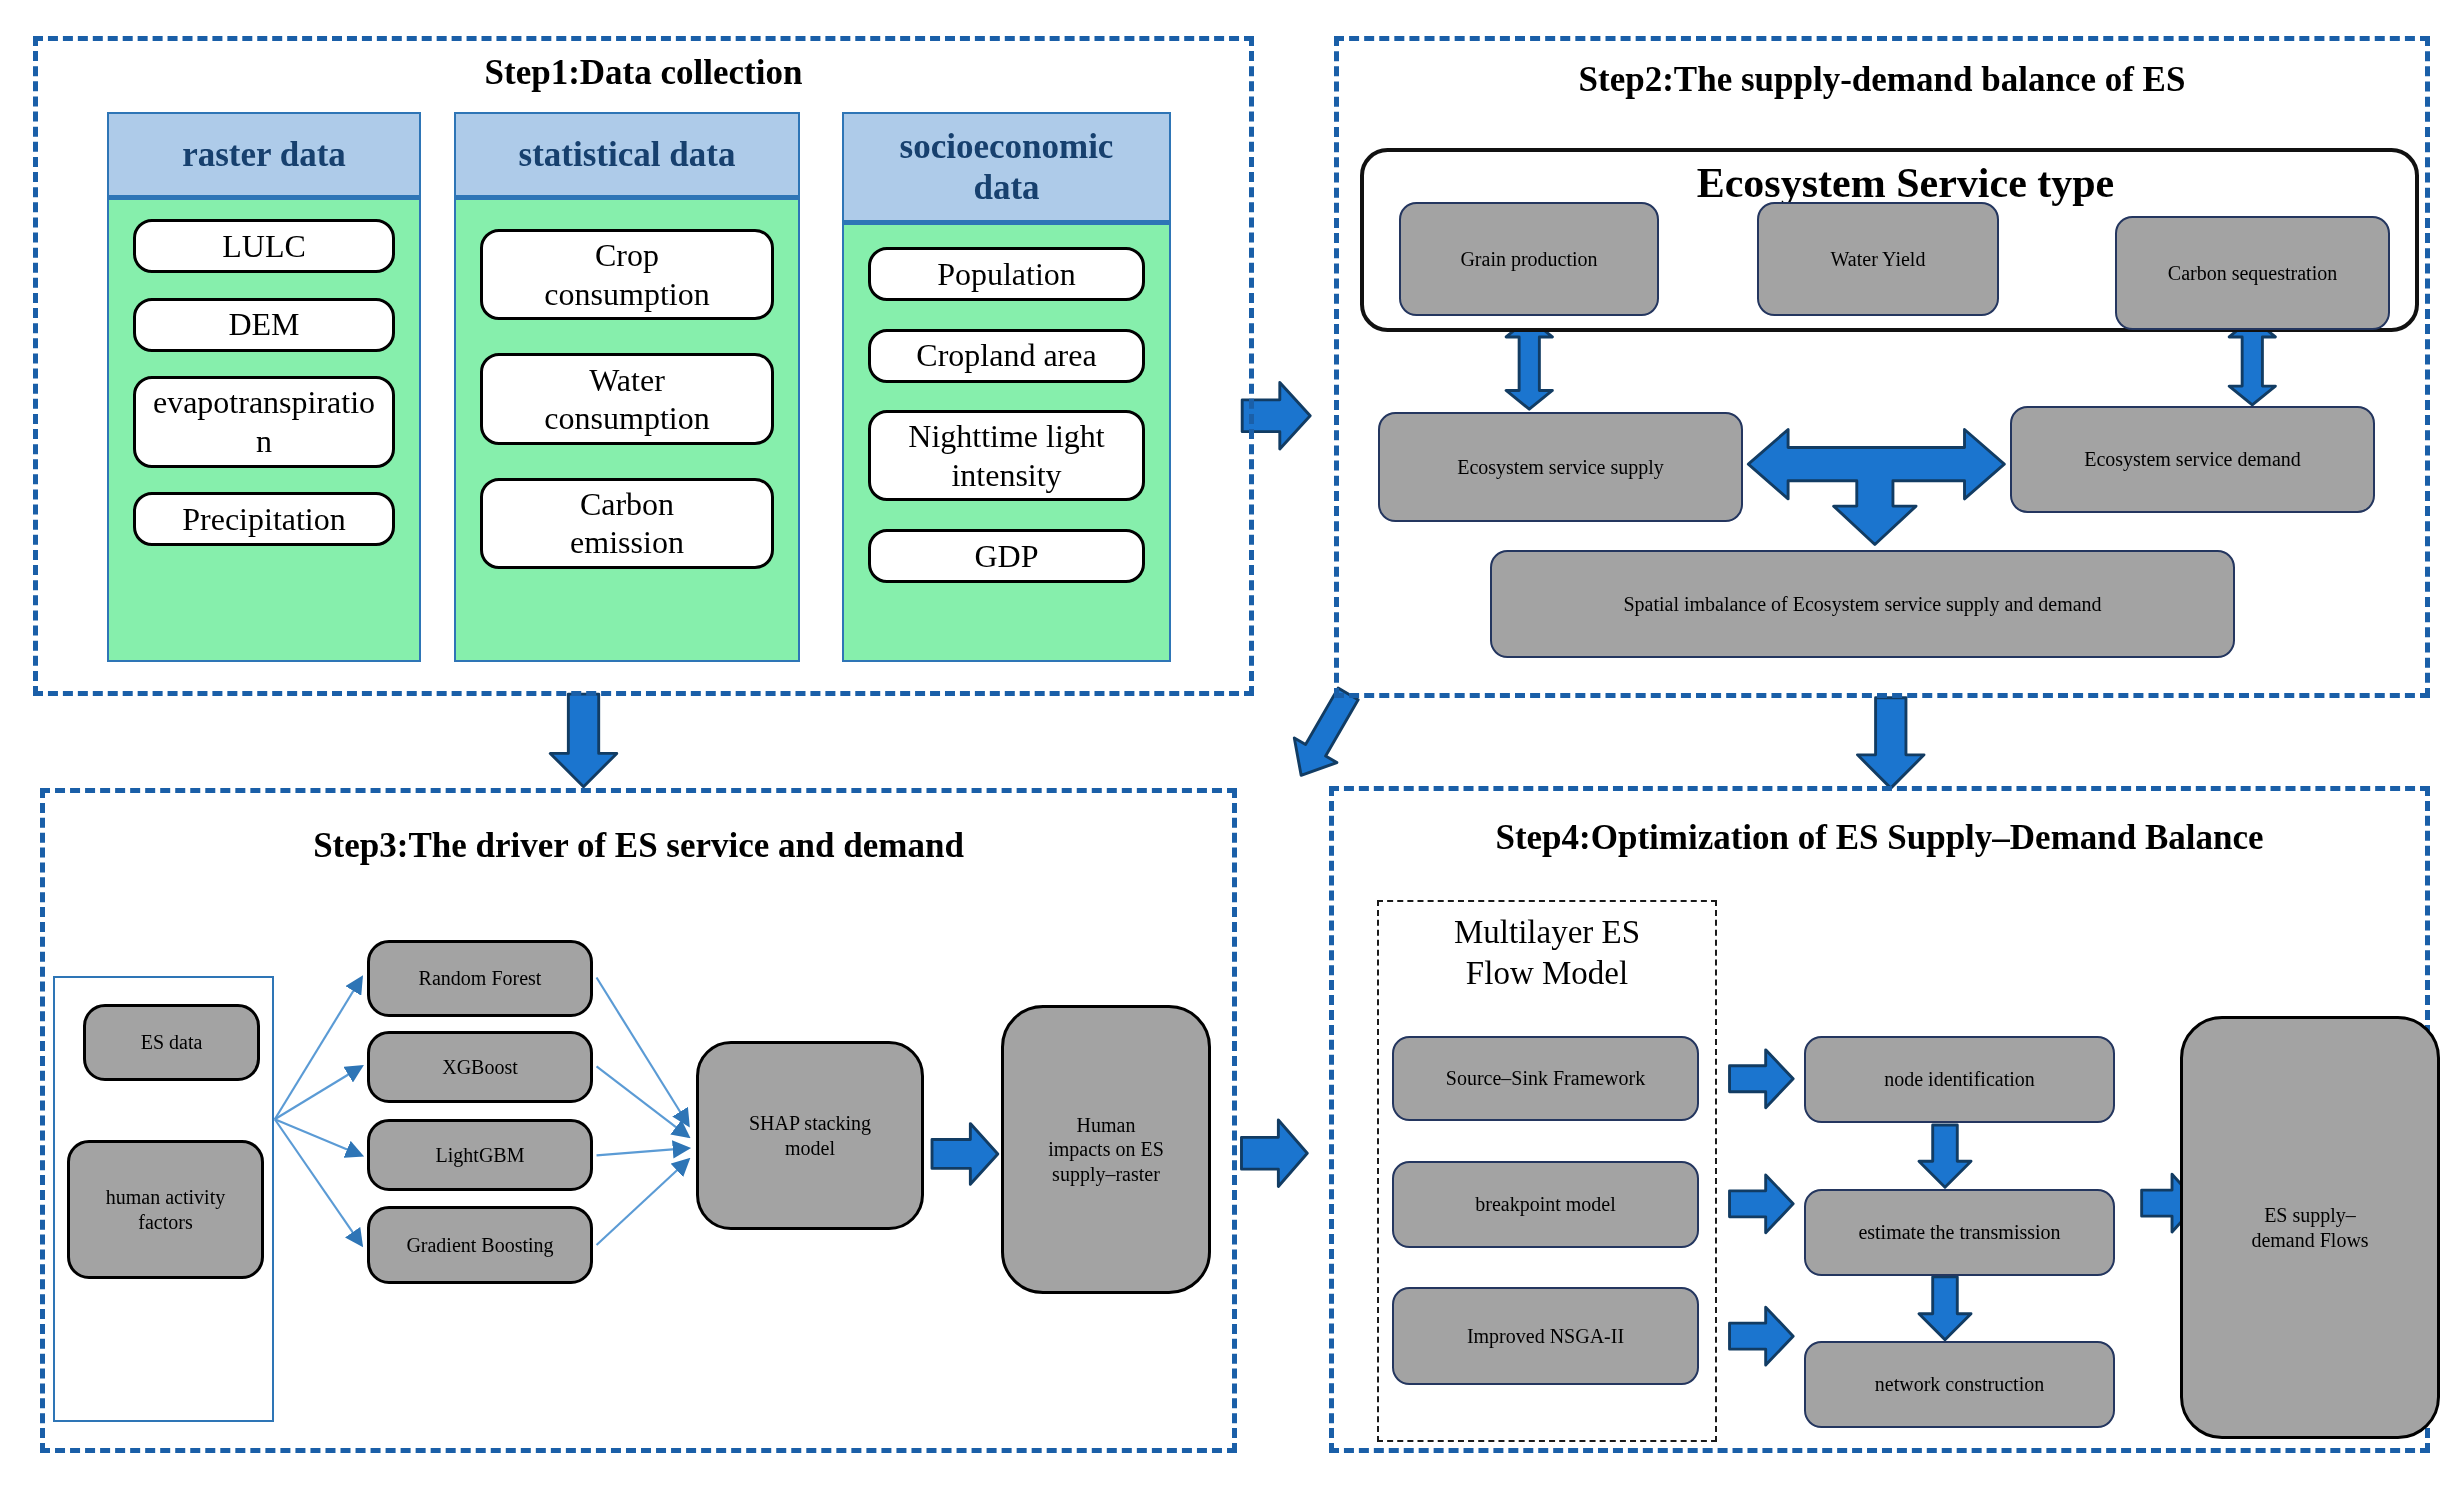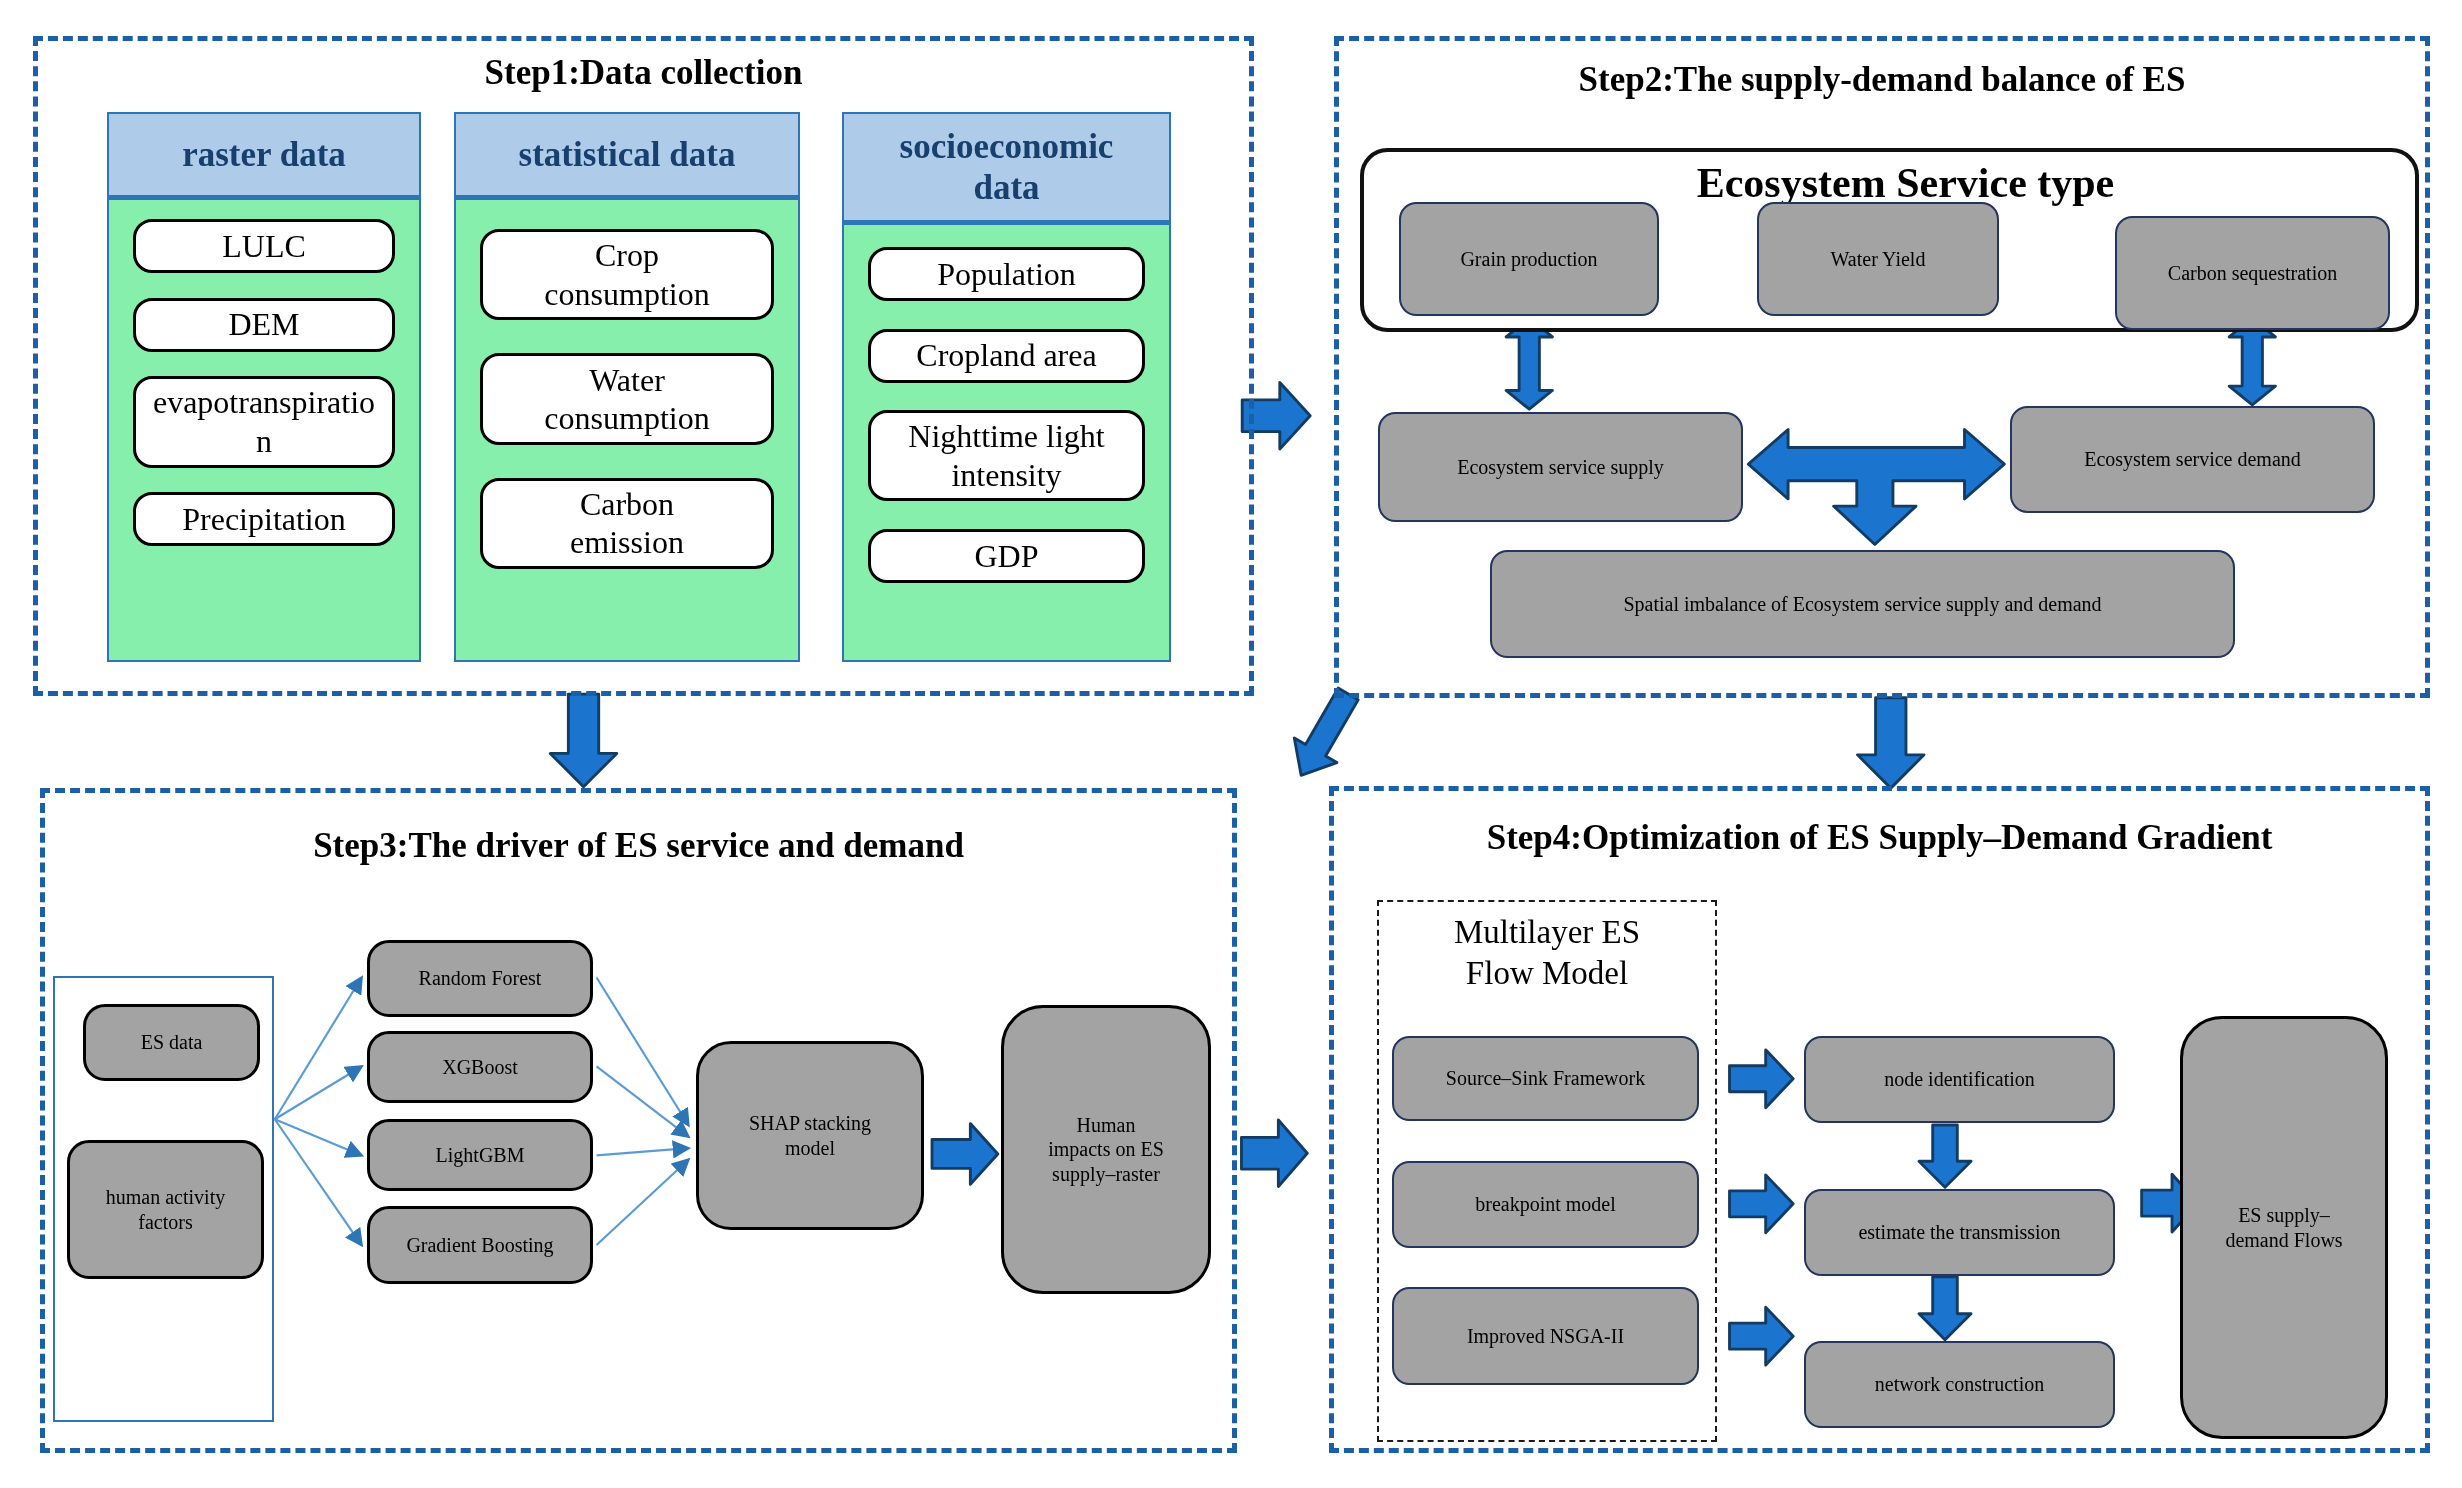--- a/index.html
+++ b/index.html
@@ -191,21 +191,21 @@
   </div>
 
   <div class="box" style="left:696px;top:1041px;width:228px;height:189px;border-radius:35px;">
     <span class="lbl" style="max-width:145px;">SHAP stacking model</span>
   </div>
   <div class="box" style="left:1001px;top:1005px;width:210px;height:289px;border-radius:42px;">
     <span class="lbl" style="max-width:124px;">Human impacts on ES supply–raster</span>
   </div>
 
   <div class="panel" style="left:1329px;top:786px;width:1101px;height:667px;"></div>
-  <div class="ptitle" style="left:1329px;top:819px;width:1101px;">Step4:Optimization of ES Supply–Demand Gradient</div>
+  <div class="ptitle" style="left:1329px;top:819px;width:1101px;">Step4:Optimization of ES Supply–Demand Balance</div>
 
   <div class="dashcol" style="left:1377px;top:900px;width:340px;height:542px;">
     <div class="dashhead" style="top:10px;">
       <span class="lbl" style="max-width:246px;">Multilayer ES Flow Model</span>
     </div>
   </div>
   <div class="box navybox" style="left:1392px;top:1036px;width:307px;height:85px;">
     <span class="lbl" style="max-width:231px;">Source–Sink Framework</span>
   </div>
   <div class="box navybox" style="left:1392px;top:1161px;width:307px;height:87px;">
@@ -218,18 +218,18 @@
   <div class="box navybox" style="left:1804px;top:1036px;width:311px;height:87px;">
     <span class="lbl" style="max-width:224px;">node identification</span>
   </div>
   <div class="box navybox" style="left:1804px;top:1189px;width:311px;height:87px;">
     <span class="lbl" style="max-width:231px;">estimate the transmission</span>
   </div>
   <div class="box navybox" style="left:1804px;top:1341px;width:311px;height:87px;">
     <span class="lbl" style="max-width:224px;">network construction</span>
   </div>
 
-  <div class="box" style="left:2180px;top:1016px;width:208px;height:423px;border-radius:42px;justify-content:center;">
+  <div class="box" style="left:2180px;top:1016px;width:260px;height:423px;border-radius:42px;justify-content:center;">
     <span class="lbl" style="max-width:145px;">ES supply–demand Flows</span>
   </div>
 
 </div>
 
 
 </body></html>

